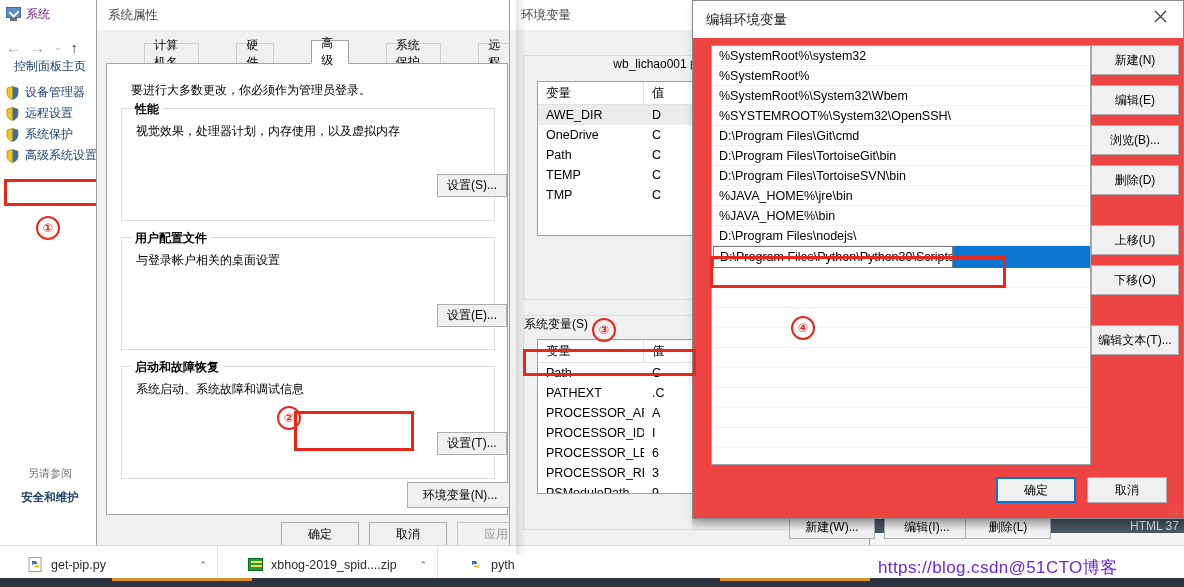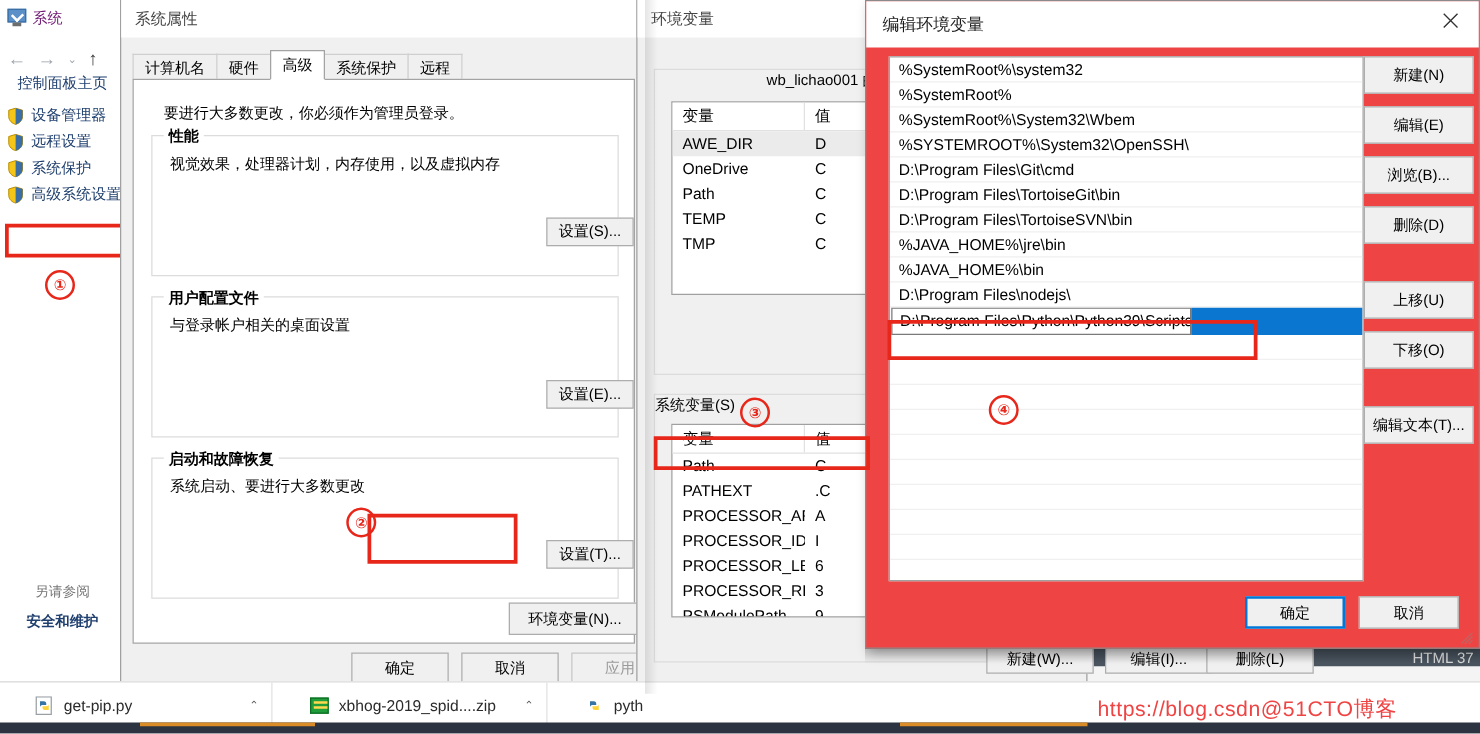--- a/index.html
+++ b/index.html
@@ -46,21 +46,21 @@
         display:flex;align-items:center;justify-content:center;font-size:12px;font-weight:bold;background:transparent;}
   .circ1{left:36px;top:216px;width:20px;height:20px;}
 
   
   .sp{position:absolute;left:96px;top:0;width:420px;height:555px;background:#f0f0f0;border:1px solid #a0a0a0;border-top:none;box-sizing:border-box;box-shadow:0 0 0 0 rgba(0,0,0,0);}
   .sp-title{position:absolute;left:0;top:0;width:100%;height:30px;background:#ffffff;box-sizing:border-box;display:flex;align-items:center;padding-left:11px;}
   .sp-title span{font-size:12.5px;color:#444;}
 
   .sp-tabs{position:absolute;left:9px;top:40px;height:24px;display:flex;align-items:flex-end;}
   .tab{height:21px;padding:0 9px;background:#f0f0f0;border:1px solid #cfcfcf;border-bottom:none;box-sizing:border-box;
-       display:flex;align-items:center;font-size:12px;color:#000;margin-right:-1px;}
+       display:flex;align-items:center;font-size:12px;color:#000;margin-right:-1px;margin-left:38px;}
   .tab.active{height:24px;background:#ffffff;border:1px solid #a3a3a3;border-bottom:1px solid #ffffff;position:relative;z-index:3;font-weight:normal;}
 
   .sp-panel{position:absolute;left:9px;top:63px;width:402px;height:452px;background:#ffffff;border:1px solid #a3a3a3;box-sizing:border-box;}
 
   .sp-intro{position:absolute;left:24px;top:18px;font-size:12px;}
 
   .group{position:absolute;border:1px solid #dcdcdc;box-sizing:border-box;}
   .group > .glabel{position:absolute;left:9px;top:-8px;background:#ffffff;padding:0 4px;font-size:12px;font-weight:bold;}
   .gtext{position:absolute;left:14px;top:14px;font-size:12px;}
 
@@ -155,21 +155,21 @@
   .tb-act{position:absolute;left:112px;top:0;width:140px;height:3px;background:#d98c28;}
   .tb-act2{position:absolute;left:720px;top:0;width:150px;height:3px;background:#d98c28;}
 
   
   .bg-right{position:absolute;left:868px;top:530px;width:316px;height:48px;background:#f4f4f4;z-index:0;}
   .bg-right2{position:absolute;left:868px;top:519px;width:316px;height:14px;background:#4a5560;z-index:0;}
   .html37{position:absolute;left:1130px;top:519px;font-size:12px;color:#d8d8d8;z-index:2;}
   .bg-card{position:absolute;left:1116px;top:546px;width:68px;height:36px;background:#ffffff;border:1px solid #d0d0d0;box-sizing:border-box;z-index:1;}
   .bg-card .q{position:absolute;left:8px;top:6px;font-size:12px;color:#2a5caa;}
 
-  .watermark{position:absolute;left:878px;top:556px;font-size:17px;color:#ef4444;letter-spacing:.4px;z-index:25;white-space:nowrap;font-family:"Liberation Sans","DejaVu Sans",sans-serif;}
+  .watermark{position:absolute;left:878px;top:556px;font-size:17px;color:#6d28d9;letter-spacing:.4px;z-index:25;white-space:nowrap;font-family:"Liberation Sans","DejaVu Sans",sans-serif;}
 
   .sp-shadow{position:absolute;left:516px;top:0;width:10px;height:555px;background:linear-gradient(to right, rgba(0,0,0,.10), rgba(0,0,0,0));z-index:4;}
   .ee-shadow{position:absolute;left:692px;top:519px;width:492px;height:12px;background:linear-gradient(to bottom, rgba(0,0,0,.18), rgba(0,0,0,0));z-index:9;}
 </style>
 </head>
 <body>
 
 <div class="root">
 
   <div class="bg-right"></div>
@@ -267,21 +267,21 @@
       <div class="btn btn-s">设置(S)...</div>
 
       <div class="group g-user">
         <div class="glabel">用户配置文件</div>
         <div class="gtext">与登录帐户相关的桌面设置</div>
       </div>
       <div class="btn btn-e">设置(E)...</div>
 
       <div class="group g-start">
         <div class="glabel">启动和故障恢复</div>
-        <div class="gtext">系统启动、要进行大多数更改</div>
+        <div class="gtext">系统启动、系统故障和调试信息</div>
       </div>
       <div class="btn btn-t">设置(T)...</div>
 
       <div class="btn btn-env">环境变量(N)...</div>
     </div>
 
     <div class="sp-footer">
       <div class="btn btn-ok">确定</div>
       <div class="btn btn-cancel">取消</div>
       <div class="btn btn-apply disabled">应用</div>

